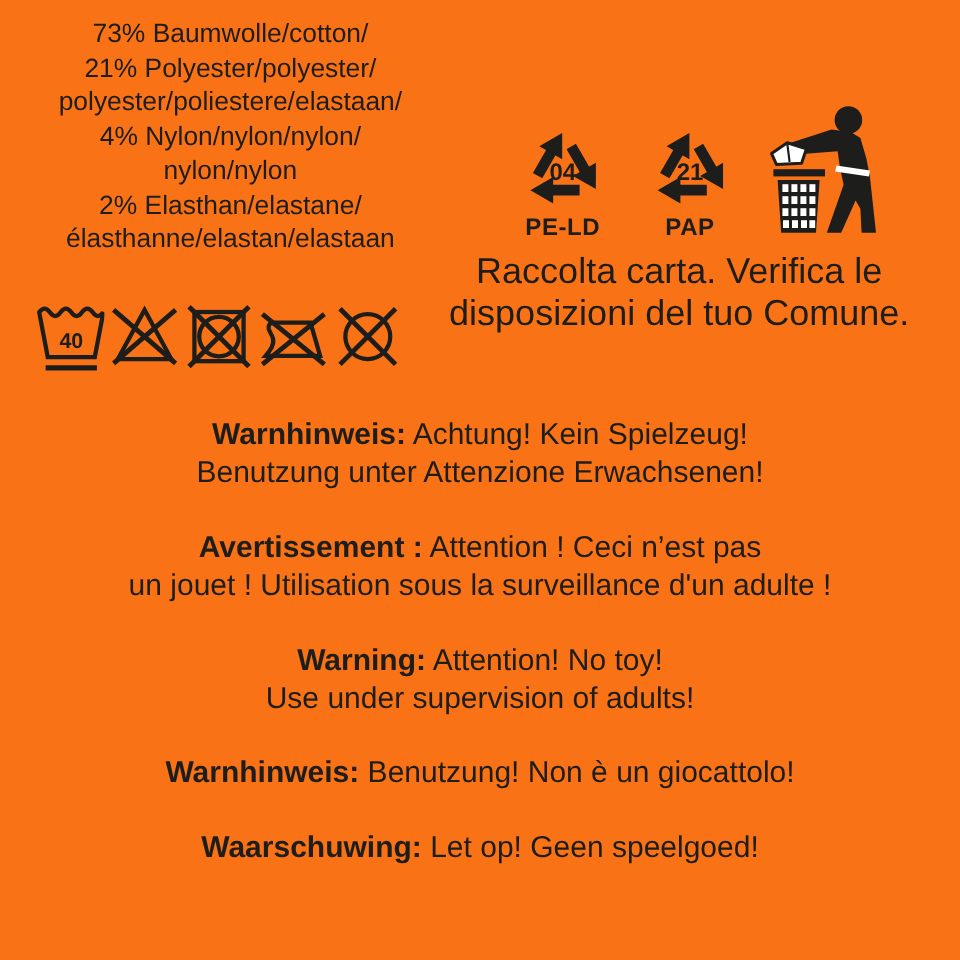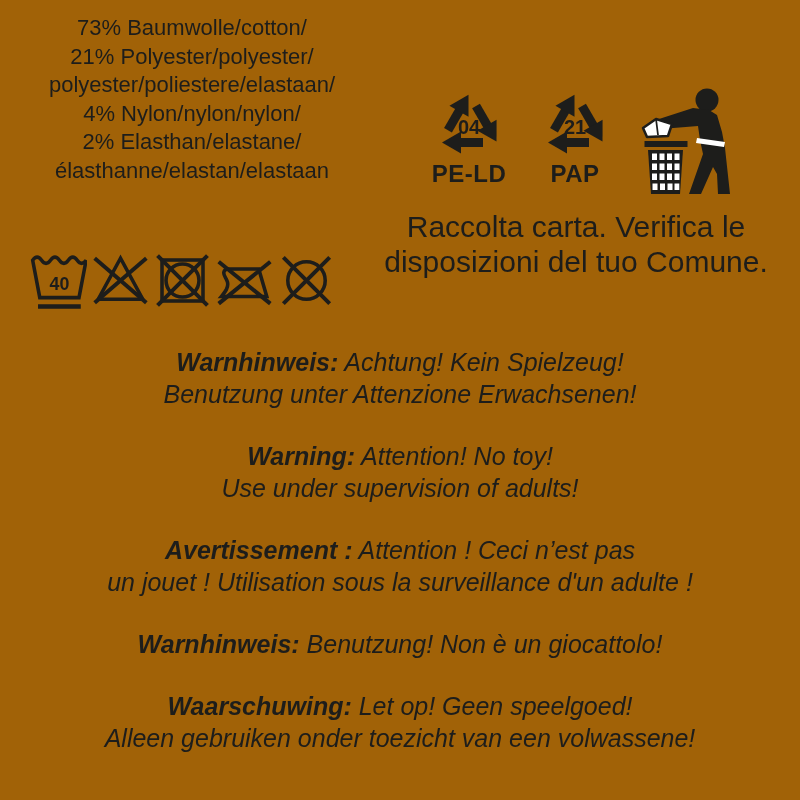--- a/index.html
+++ b/index.html
@@ -3,76 +3,77 @@
 <meta charset="utf-8">
 <style>
   html, body { margin: 0; padding: 0; }
   body {
     width: 800px; height: 800px;
     background: #ffffff;
     font-family: "Liberation Sans", sans-serif;
     color: #1d1d1b;
     overflow: hidden;
   }
-  .label { position: relative; width: 800px; height: 800px; background: #a16207; }
+  .label { position: relative; width: 800px; height: 800px; background: #f97316; }
 
   
   .composition {
     position: absolute; left: 2px; top: 14px; width: 380px;
     text-align: center; font-size: 22px; line-height: 28.5px;
     white-space: nowrap;
   }
 
   
   .care-row {
     position: absolute; left: 30px; top: 252px;
     display: flex; align-items: flex-start; gap: 5px;
   }
   .care-row svg { display: block; }
 
   
   .recycle-row {
     position: absolute; left: 425px; top: 82px; height: 120px;
-    display: flex; align-items: flex-start; gap: 18px;
+    display: flex; align-items: flex-end; gap: 18px;
   }
   .mobius-block { display: flex; flex-direction: column; align-items: center; }
   .mobius-label {
-    font-weight: bold; font-size: 24px; line-height: 24px;
+    font-weight: bold; font-size: 20px; line-height: 24px;
     letter-spacing: 0.5px; margin-top: 0;
   }
 
   
   .raccolta {
-    position: absolute; left: 356px; top: 209px; width: 440px;
+    position: absolute; left: 346px; top: 209px; width: 440px;
     text-align: center; font-size: 30px; line-height: 35px;
     white-space: nowrap;
   }
 
   
   .warnings {
     position: absolute; left: 0; top: 346px; width: 800px;
     text-align: center; font-size: 25px; line-height: 32px;
   }
-  .warnings p { margin: 0 0 30px 0; white-space: nowrap; font-style: italic; }
+  .warnings p { margin: 0 0 30px 0; white-space: nowrap; }
   .warnings strong { font-weight: bold; }
 
   .icon-stroke { fill: none; stroke: #1d1d1b; }
   .icon-fill { fill: #1d1d1b; stroke: none; }
   svg text { font-family: "Liberation Sans", sans-serif; }
 </style>
 </head>
 <body>
 
 <div class="label">
 
   <div class="composition">
     <div>73% Baumwolle/cotton/</div>
     <div>21% Polyester/polyester/</div>
     <div>polyester/poliestere/elastaan/</div>
     <div>4% Nylon/nylon/nylon/</div>
+    <div>nylon/nylon</div>
     <div>2% Elasthan/elastane/</div>
     <div>élasthanne/elastan/elastaan</div>
   </div>
 
   <div class="care-row">
 
     <svg width="57" height="61" viewBox="0 0 64 68">
       <path class="icon-stroke" stroke-width="4" d="M3 9 q5 -7 10 0 q5 7 10 0 q5 -7 10 0 q5 7 10 0 q5 -7 10 0 q5 7 10 0 L55 51 L11 51 Z"></path>
       <text x="33" y="42" text-anchor="middle" font-size="20" font-weight="bold" fill="#1d1d1b">40</text>
       <line class="icon-stroke" stroke-width="5" x1="9" y1="61" x2="57" y2="61"></line>
@@ -181,19 +182,19 @@
     </svg>
   </div>
 
   <div class="raccolta">
     <div>Raccolta carta. Verifica le</div>
     <div>disposizioni del tuo Comune.</div>
   </div>
 
   <div class="warnings">
     <p><strong>Warnhinweis:</strong><span> Achtung! Kein Spielzeug!</span><br><span>Benutzung unter Attenzione Erwachsenen!</span></p>
+    <p><strong>Avertissement :</strong><span> Attention ! Ceci n’est pas</span><br><span>un jouet ! Utilisation sous la surveillance d'un adulte !</span></p>
     <p><strong>Warning:</strong><span> Attention! No toy!</span><br><span>Use under supervision of adults!</span></p>
-    <p><strong>Avertissement :</strong><span> Attention ! Ceci n’est pas</span><br><span>un jouet ! Utilisation sous la surveillance d'un adulte !</span></p>
     <p><strong>Warnhinweis:</strong><span> Benutzung! Non è un giocattolo!</span><br></p>
-    <p><strong>Waarschuwing:</strong><span> Let op! Geen speelgoed!</span><br><span>Alleen gebruiken onder toezicht van een volwassene!</span></p>
+    <p><strong>Waarschuwing:</strong><span> Let op! Geen speelgoed!</span><br></p>
   </div>
 
 </div>
 
 </body></html>

